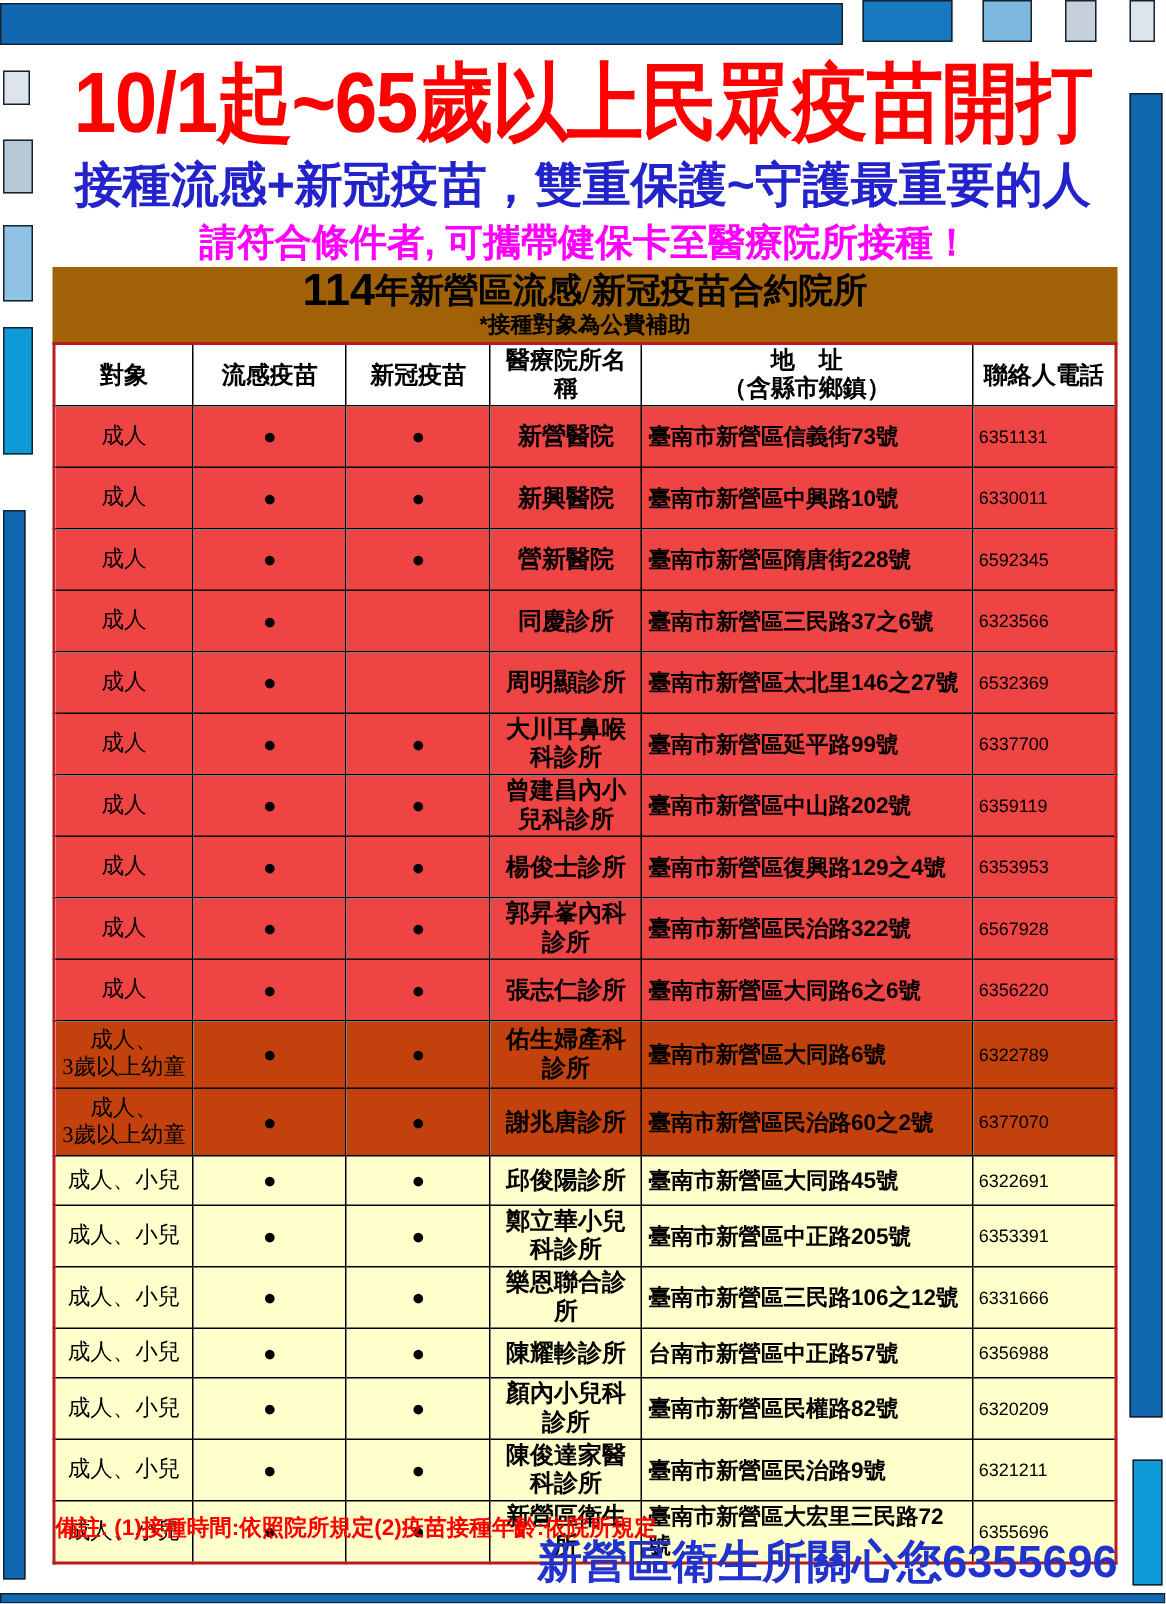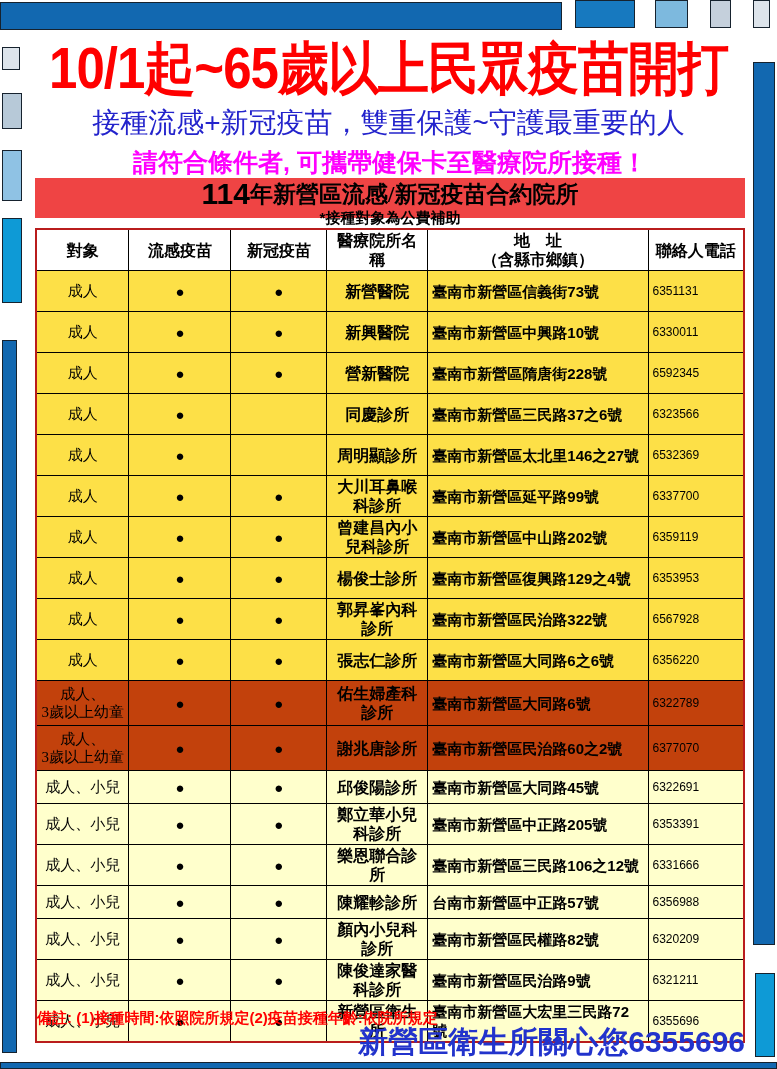--- a/index.html
+++ b/index.html
@@ -20,40 +20,40 @@
   .L5{left:2px;top:340px;width:15px;height:713px;background:#1268b0;}
   .R1{left:753px;top:62px;width:22px;height:883px;background:#1268b0;}
   .R2{left:755px;top:973px;width:20px;height:84px;background:#0e9ad6;}
   .bottombar{left:0;top:1062px;width:777px;height:7px;background:#1268b0;}
 
   
   .title{position:absolute;left:30px;top:32px;width:717px;text-align:center;
          color:#ff0000;font-weight:bold;font-size:51px;line-height:66px;
          letter-spacing:-1px;white-space:nowrap;transform:scaleY(1.12);transform-origin:center top;}
   .subtitle{position:absolute;left:20px;top:102px;width:737px;text-align:center;
-         color:#2323cc;font-weight:normal;font-size:28px;line-height:42px;white-space:nowrap;}
+         color:#2323cc;font-weight:bold;font-size:32px;line-height:42px;white-space:nowrap;}
   .notice{position:absolute;left:35px;top:147px;width:710px;text-align:center;
          color:#ff00ff;font-weight:bold;font-size:25px;line-height:30px;white-space:nowrap;}
 
   
-  .banner{position:absolute;left:35px;top:178px;width:710px;height:40px;background:#ef4444;
+  .banner{position:absolute;left:35px;top:178px;width:710px;height:50px;background:#a16207;
           text-align:center;box-sizing:border-box;}
   .banner .l1{font-size:23px;font-weight:bold;color:#000;line-height:29px;margin-top:1px;
               font-family:"Liberation Serif",serif;}
   .banner .l1 .y114{font-size:30px;font-family:"Liberation Sans",sans-serif;vertical-align:-2px;}
   .banner .l2{font-size:15px;font-weight:bold;color:#000;line-height:18px;}
 
   
   table.clinics{position:absolute;left:35px;top:228px;width:710px;border-collapse:collapse;
                 border:2px solid #b91c1c;table-layout:fixed;}
   table.clinics th,table.clinics td{border:1px solid #000;box-sizing:border-box;
                 padding:1px 4px;vertical-align:middle;overflow:hidden;}
   table.clinics th{background:#ffffff;font-size:16px;font-weight:bold;text-align:center;line-height:19px;}
   thead tr{height:40px;}
-  tr.bg-white{background:#fde047;height:41px;border-radius:15px;}
+  tr.bg-white{background:#ef4444;height:41px;border-radius:15px;}
   tr.bg-cyan{background:#c2410c;height:45px;}
   tr.bg-yellow{background:#ffffcc;height:33px;margin-top:26px;}
   .td-target{width:92px;text-align:center;font-family:"Liberation Serif",serif;
              font-size:15px;line-height:18px;white-space:pre-line;}
   .td-dot{text-align:center;font-size:15px;}
   .col-flu{width:101px;} .col-covid{width:95px;}
   .td-name{width:100px;text-align:center;font-size:16px;font-weight:bold;line-height:19px;
            word-break:break-all;padding:1px 3px;}
   .td-addr{width:218px;text-align:left;font-size:15px;font-weight:bold;line-height:19px;
            word-break:break-all;}

